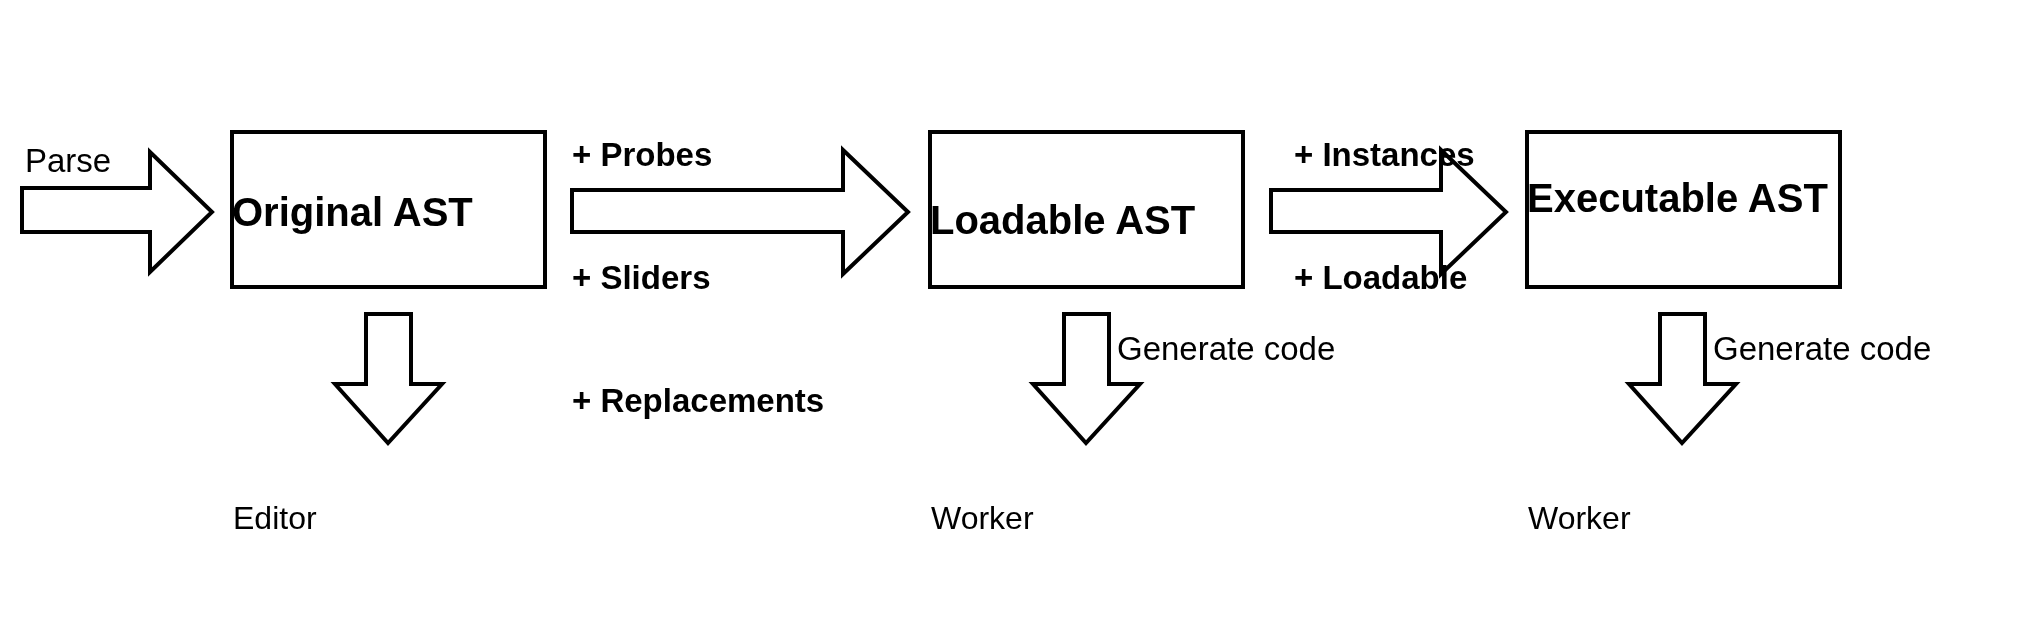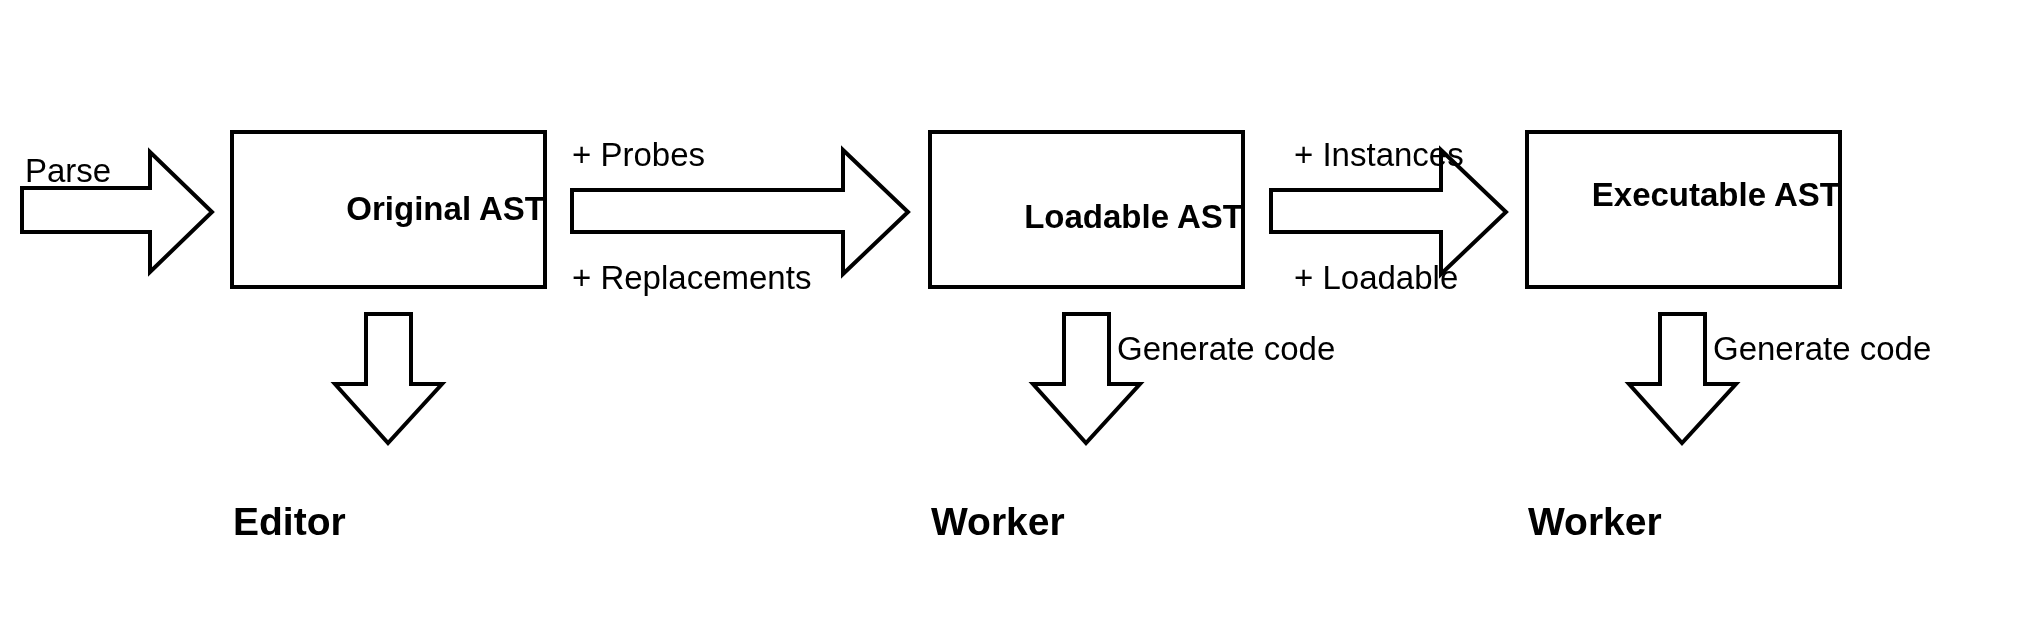--- a/index.html
+++ b/index.html
@@ -34,37 +34,37 @@
     stroke-linejoin: miter;
   }
   .lbl {
     position: absolute;
     white-space: pre;
     font-family: "Liberation Sans", sans-serif;
     color: #000000;
     line-height: 1.0;
   }
   .box-title {
-    font-size: 33px;
+    font-size: 40px;
     font-weight: bold;
-    text-align: right;
+    text-align: left;
     letter-spacing: 0px;
   }
   .edge-label {
     font-size: 33px;
     font-weight: normal;
   }
   .stack-label {
     font-size: 33px;
-    font-weight: normal;
+    font-weight: bold;
     line-height: 41px;
   }
   .caption-title {
-    font-size: 39px;
-    font-weight: bold;
+    font-size: 32px;
+    font-weight: normal;
   }
   .caption-body {
     font-size: 32px;
     font-weight: normal;
     line-height: 42px;
   }
 </style>
 </head>
 <body>
 
@@ -84,30 +84,31 @@
 
     <rect class="shape-outline" x="1527" y="132" width="313" height="155"></rect>
 
     <path class="shape-outline" d="M 366,314 L 411,314 L 411,384 L 442,384 L 388,443 L 335,384 L 366,384 Z"></path>
 
     <path class="shape-outline" d="M 1064,314 L 1109,314 L 1109,384 L 1140,384 L 1086,443 L 1033,384 L 1064,384 Z"></path>
 
     <path class="shape-outline" d="M 1660,314 L 1705,314 L 1705,384 L 1736,384 L 1682,443 L 1629,384 L 1660,384 Z"></path>
   </svg>
 
-  <div class="lbl edge-label" style="left:25px; top:144px;margin-top:10px;">Parse</div>
+  <div class="lbl edge-label" style="left:25px; top:144px;">Parse</div>
 
   <div class="lbl box-title" style="left:232px; top:192px; width:313px;">Original AST</div>
 
   <div class="lbl box-title" style="left:930px; top:200px; width:313px;">Loadable AST</div>
 
   <div class="lbl box-title" style="left:1527px; top:178px; width:313px;">Executable AST</div>
 
   <div class="lbl stack-label" style="left:572px; top:52px;">
     <div>+ Probes</div>
+    <div>+ Sliders</div>
     <div>+ Replacements</div>
   </div>
 
   <div class="lbl stack-label" style="left:1272px; top:52px;margin-left:22px;">
     <div>+ Instances</div>
     <div>+ Loadable</div>
   </div>
 
   <div class="lbl edge-label" style="left:1117px; top:332px;">Generate code</div>
 

